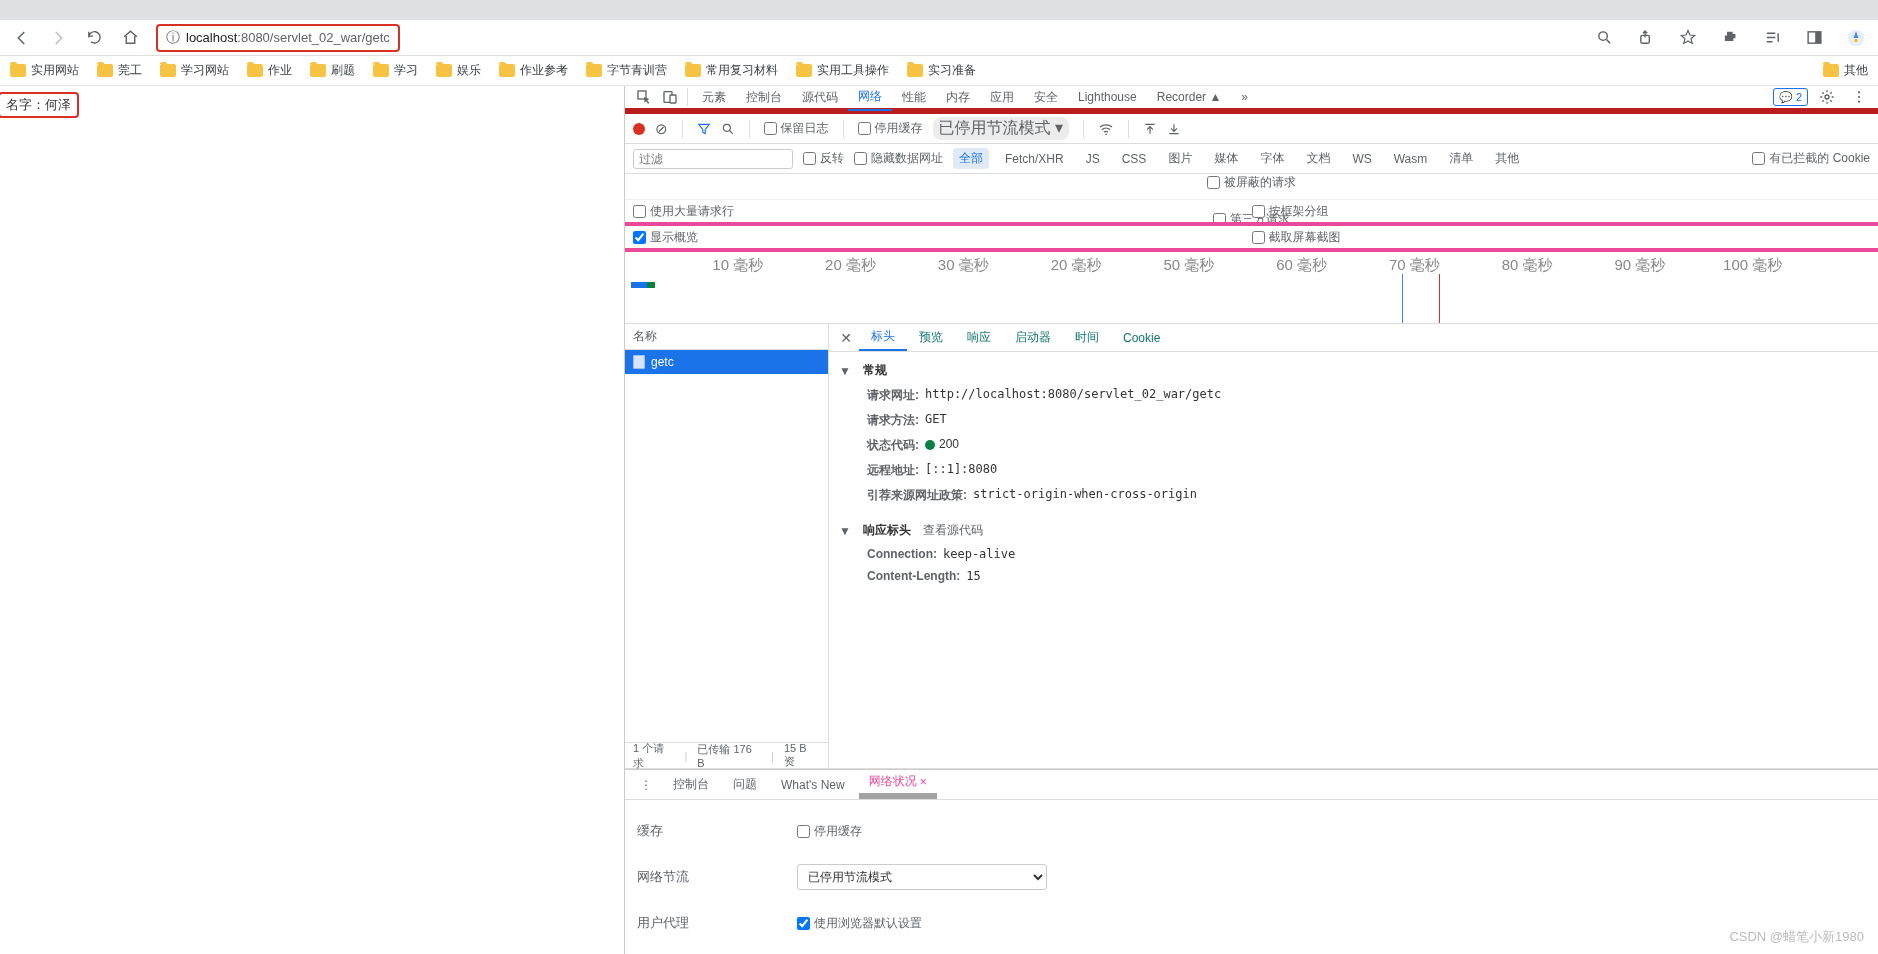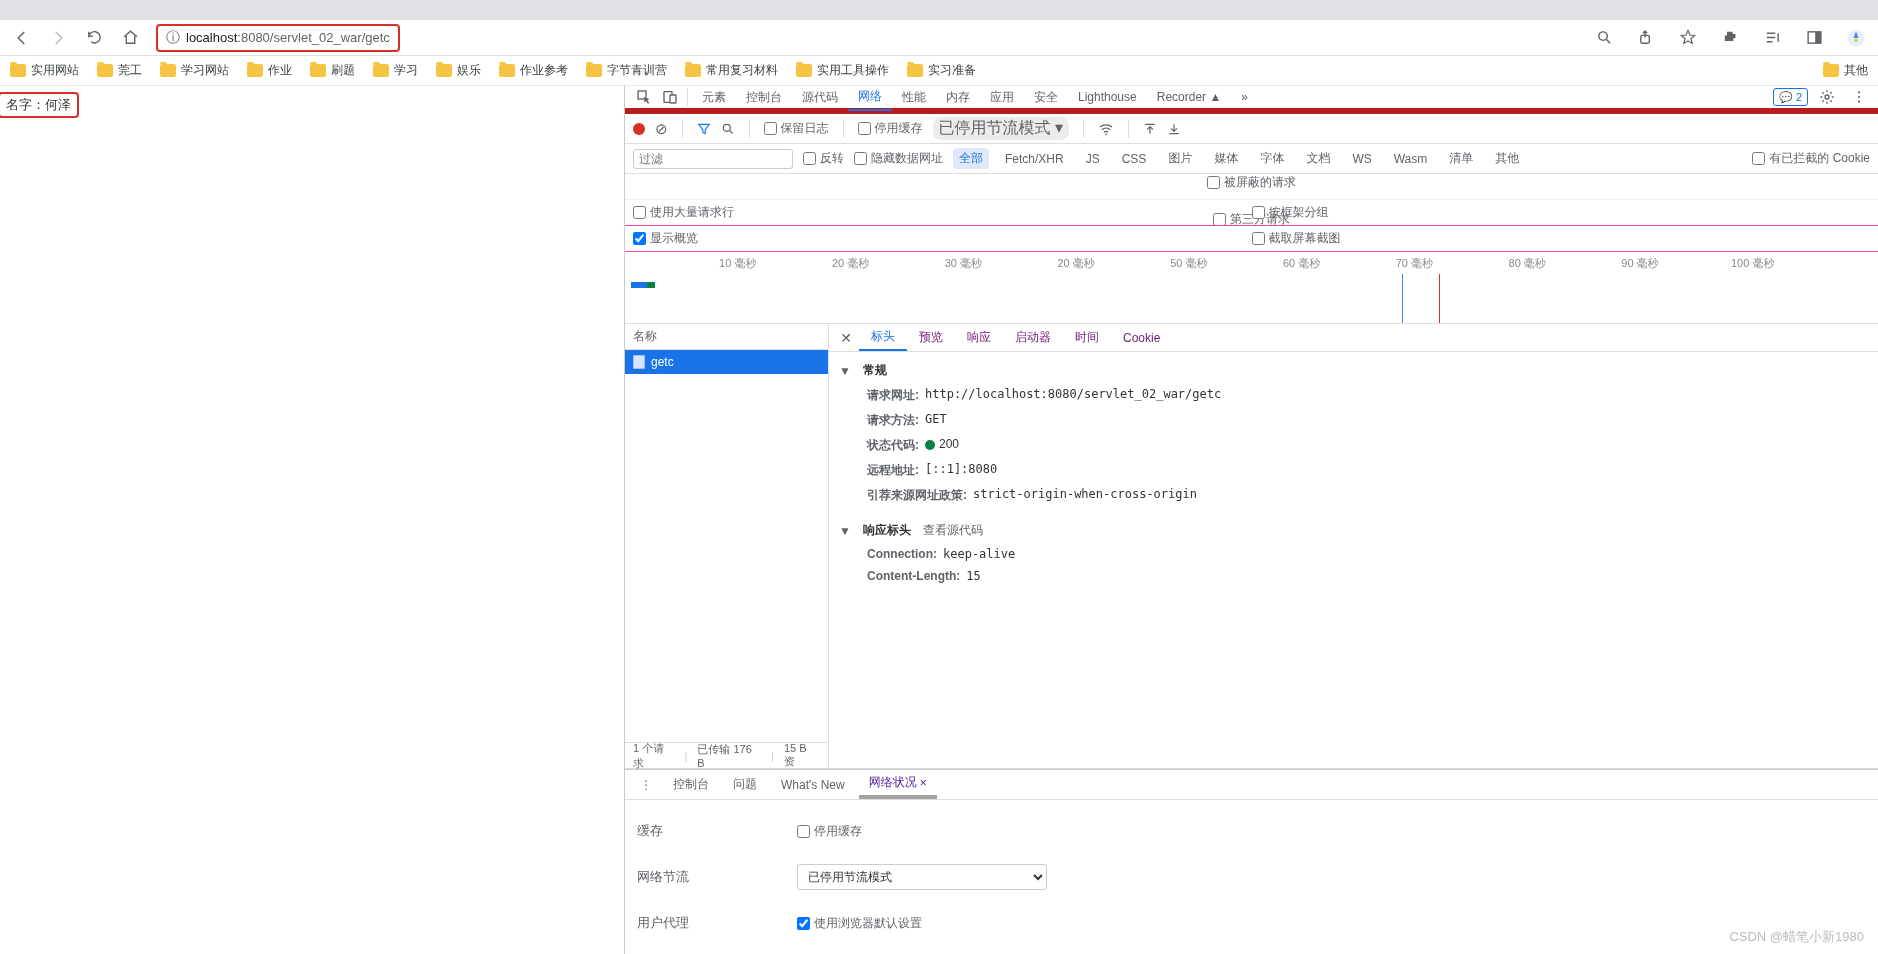--- a/index.html
+++ b/index.html
@@ -31,56 +31,56 @@
 .nettoolbar { height:30px; border-bottom:1px solid #ddd; padding:0 8px; gap:10px; }
 .rec { width:12px; height:12px; background:#d93025; border-radius:50%; }
 .cb { display:flex; align-items:center; gap:4px; color:#5f6368; font-size:12px; }
 .cb input { width:13px; height:13px; }
 .pill { padding:1px 6px; background:#ececec; border-radius:8px; color:#5f6368; font-size:16px; }
 .filterrow { height:30px; border-bottom:1px solid #ddd; padding:0 8px; gap:10px; font-size:12px; color:#5f6368; }
 .filterinput { width:160px; height:20px; border:1px solid #ccc; border-radius:3px; padding:0 5px; font-size:12px; color:#888; }
 .ftab { padding:2px 6px; cursor:pointer; }
 .ftab.active { background:#e0e9f8; color:#1a73e8; border-radius:4px; }
 .optrow { height:26px; border-bottom:1px solid #eee; padding:0 8px; gap:20px; color:#5f6368; font-size:12px;flex-direction:column; }
-.optrow2 { height:26px; border-bottom:1px solid #ec4899; padding:0 8px; display:flex; }
+.optrow2 { height:26px; border-bottom:4px solid #ec4899; padding:0 8px; display:flex; }
 .optcol { flex:1; display:flex; align-items:center; gap:6px; color:#5f6368; font-size:12px; }
 .timeline { height:72px; border-bottom:1px solid #ddd; position:relative; padding-top:4px; }
 .tlscale { display:flex; height:18px; position:relative; }
-.tltick { position:absolute; font-size:11px; color:#888; transform:translateX(-50%); }
+.tltick { position:absolute; font-size:15px; color:#888; transform:translateX(-50%); }
 .tlbar { position:absolute; left:6px; top:30px; width:16px; height:6px; background:#1a73e8; }
 .tlbar2 { position:absolute; left:22px; top:30px; width:8px; height:6px; background:#0b8043; }
 .tlmark1 { position:absolute; top:22px; bottom:0; width:1px; background:#4285f4; }
 .tlmark2 { position:absolute; top:22px; bottom:0; width:1px; background:#d93025; }
 .split { flex:1; display:flex; border-bottom:1px solid #ddd; min-height:0; }
 .namelist { width:204px; border-right:1px solid #ddd; display:flex; flex-direction:column; }
 .nlh { height:26px; border-bottom:1px solid #ddd; padding:0 8px; display:flex; align-items:center; color:#5f6368; font-size:12px; }
 .nlitem { height:24px; background:#1a73e8; color:#fff; display:flex; align-items:center; padding:0 8px; gap:6px; font-size:12px; }
 .docicon { width:12px; height:14px; background:#d6e4ff; border:1px solid #9fc0f5; border-radius:1px; }
 .details { flex:1; display:flex; flex-direction:column; overflow:hidden; }
 .dettabs { height:28px; border-bottom:1px solid #ddd; display:flex; align-items:center; padding:0 4px; gap:0; }
 .closex { width:26px; height:26px; display:flex; align-items:center; justify-content:center; color:#5f6368; font-size:14px; cursor:pointer; }
-.dettab { padding:0 12px; height:27px; display:flex; align-items:center; color:#701a75; font-size:12px; cursor:pointer; }
+.dettab { padding:0 12px; height:27px; display:flex; align-items:center; color:#0f766e; font-size:12px; cursor:pointer; }
 .dettab.active { color:#1a73e8; border-bottom:2px solid #1a73e8; }
 .detbody { flex:1; overflow:auto; padding:6px 10px; font-size:12px; }
 .sect { display:flex; align-items:center; gap:12px; padding:4px 0; }
 .sectarrow { color:#5f6368; }
 .secttitle { font-weight:bold; color:#333; }
 .srclink { color:#5f6368; cursor:pointer; }
 .kv { padding:4px 0 4px 28px; display:flex; gap:6px; }
 .k { font-weight:bold; color:#5f6368; }
 .v { color:#333; }
 .mono { font-family:Consolas,Menlo,monospace; }
 .statusgreen { display:inline-block; width:10px; height:10px; background:#0b8043; border-radius:50%; margin-right:4px; vertical-align:middle; }
 .cthilite { border:2px solid #d93025; border-radius:4px; padding:2px 4px; margin-left:24px; }
 .status { height:26px; border-top:1px solid #ddd; display:flex; align-items:center; padding:0 8px; color:#5f6368; font-size:11px; gap:10px; }
 .statsep { color:#ccc; }
 .drawer { border-top:1px solid #ccc; }
 .drawertabs { height:30px; display:flex; align-items:center; padding:0 8px; gap:4px; border-bottom:1px solid #ddd; color:#5f6368; font-size:12px; }
 .drtab { padding:0 10px; height:29px; display:flex; align-items:center; cursor:pointer; gap:3px; }
-.drtab.active { color:#4c1d95; border-bottom:4px solid #a3a3a3; }
+.drtab.active { color:#ec4899; border-bottom:6px solid #a3a3a3; }
 .drawerbody { padding:10px 12px; }
 .drrow { display:flex; align-items:center; padding:12px 0; gap:30px; color:#333; font-size:13px; }
 .drlabel { width:130px; color:#5f6368; }
 select.drsel { width:250px; height:26px; border:1px solid #ccc; border-radius:3px; padding:0 6px; background:#fff; color:#333; font-size:12px; }
 .watermark { position:absolute; right:14px; bottom:8px; color:#bbb; font-size:13px; }
 svg { display:block; }
 </style>
 </head>
 <body>
 

